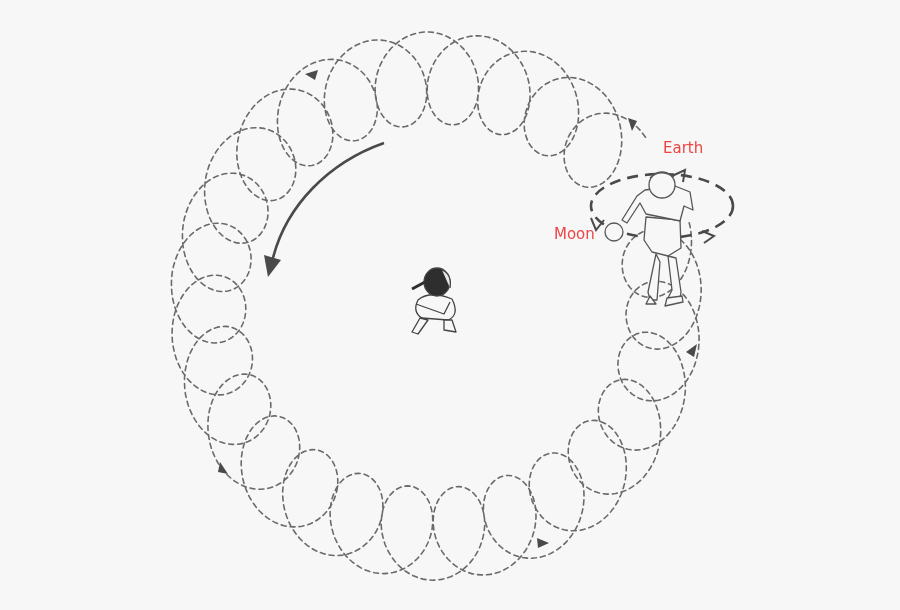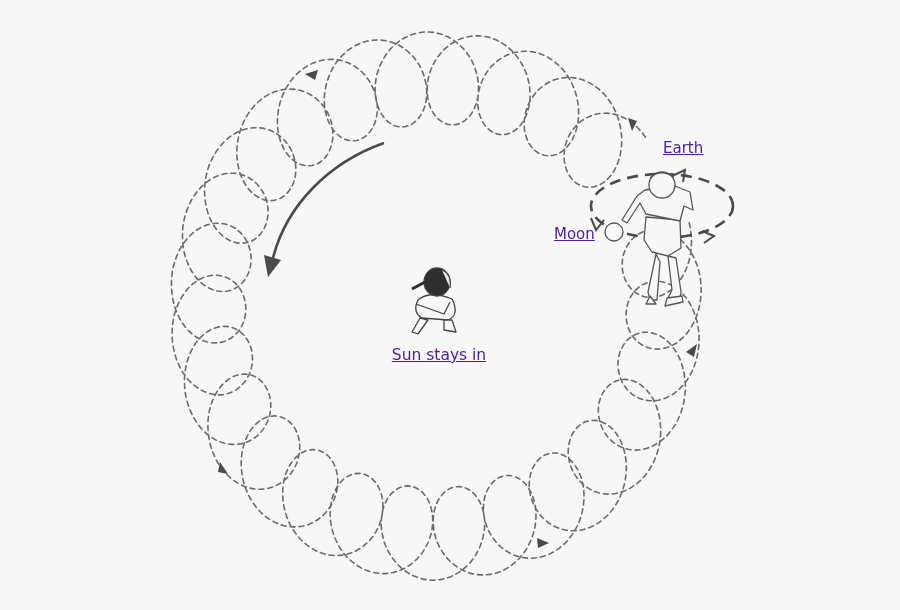--- a/index.html
+++ b/index.html
@@ -1,18 +1,18 @@
 <!DOCTYPE html>
 <html><head>
 <meta charset="utf-8">
 <style>
   html, body { margin: 0; padding: 0; }
   body { width: 900px; height: 610px; background: #f7f7f7; overflow: hidden; position: relative; font-family: "DejaVu Sans", sans-serif; }
   #stage { position: absolute; left: 0; top: 0; width: 900px; height: 610px; }
-  .label { position: absolute; color: #4c1d95; font-family: "DejaVu Sans", sans-serif; font-size: 16px; line-height: 23px; white-space: nowrap; text-decoration: underline; }
+  .label { position: absolute; color: #ef4444; font-family: "DejaVu Sans", sans-serif; font-size: 16px; line-height: 23px; white-space: nowrap; }
   #sun-label { left: 376px; top: 344px; width: 126px; text-align: center; font-size: 15.5px; }
   #earth-label { left: 663px; top: 137px; font-size: 15px; }
   #moon-label { left: 554px; top: 223px; font-size: 15px; }
 </style>
 </head>
 <body>
 
 <svg id="stage" viewBox="0 0 900 610" xmlns="http://www.w3.org/2000/svg">
   <defs>
     <marker id="tri" viewBox="0 0 10 10" refX="5" refY="5" markerWidth="4" markerHeight="4" orient="auto">
@@ -59,16 +59,15 @@
     <path d="M416,304 L444,314 L450,302" fill="none"></path>
     <path d="M420,318 L412,332 L418,334 L428,320 z" fill="#f7f7f7"></path>
     <path d="M444,320 L444,330 L456,332 L452,320 z" fill="#f7f7f7"></path>
     <ellipse cx="437" cy="282" rx="13" ry="14" fill="#2e2e2e"></ellipse>
     <path d="M425,282 L412,289" stroke="#2e2e2e" stroke-width="3"></path>
     <path d="M442,270 Q452,274 450,288" fill="#e8e8e8"></path>
   </g>
 </svg>
 
 <div id="sun-label" class="label">
-  <div>Sun stays in</div>
 </div>
 <div id="earth-label" class="label">Earth</div>
 <div id="moon-label" class="label">Moon</div>
 
 </body></html>

